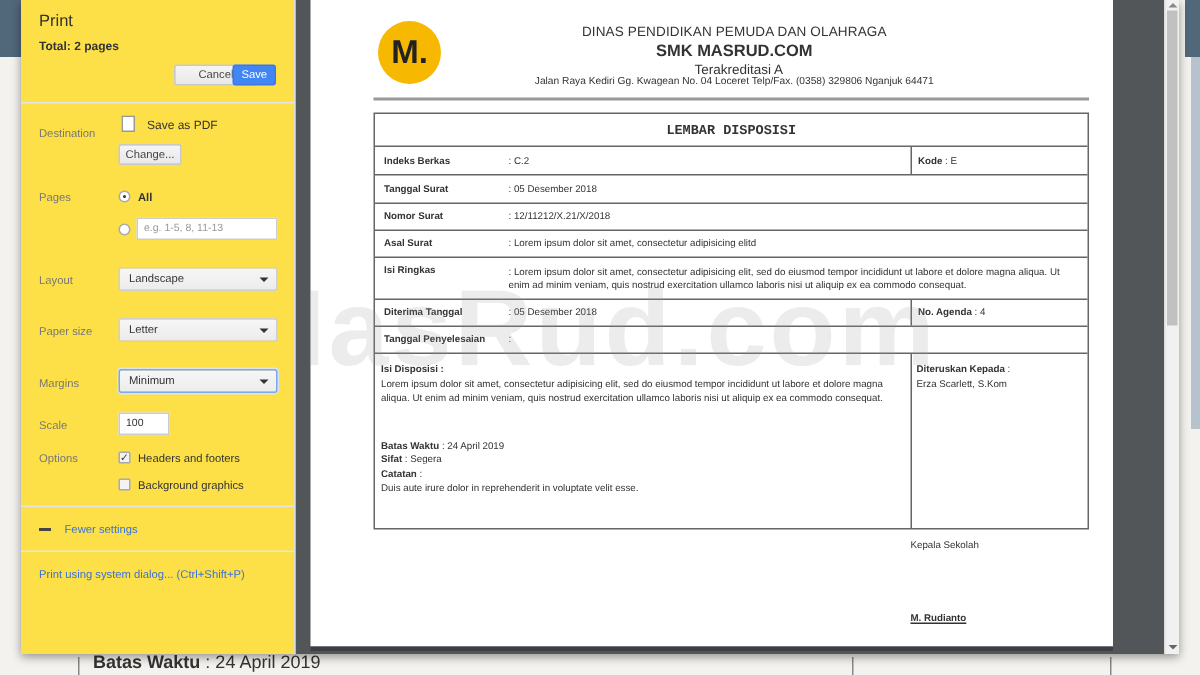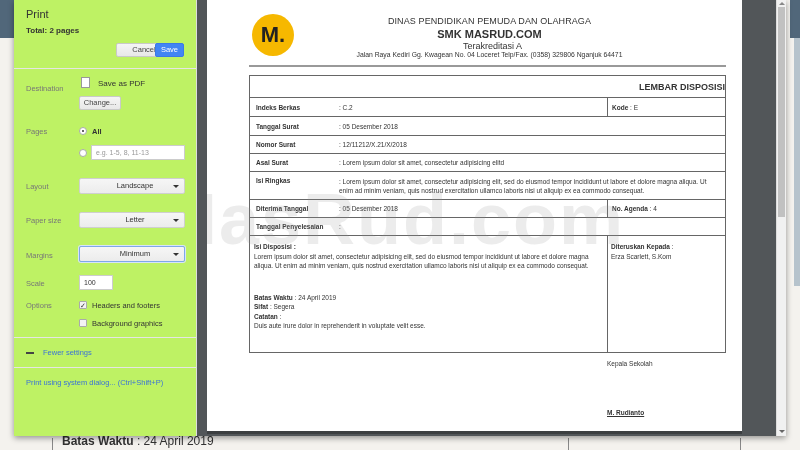--- a/index.html
+++ b/index.html
@@ -32,41 +32,41 @@
 
   
   .overlay {
     position: absolute; left: 14px; top: 0; width: 772px; height: 436px;
     background: #525659;
     box-shadow: 0 2px 6px rgba(0,0,0,0.4);
   }
   
   .sidebar {
     position: absolute; left: 14px; top: 0; width: 183px; height: 436px;
-    background: #bef264;
+    background: #fde047;
     border-right: 1px solid #ddd;
   }
   .sb-header { padding: 8px 12px 0 12px; height: 69px; border-bottom: 1px solid #e5e5e5; position: relative; }
   .sb-title { font-size: 11px; color: #333; }
   .sb-total { font-size: 8px; color: #333; margin-top: 6px; }
   .sb-total b { font-weight: bold; }
   .btn {
     position: absolute; top: 43px; height: 14px; font-size: 7.5px;
     border-radius: 2px; text-align: center; line-height: 12px;
     font-family: "Liberation Sans", sans-serif; cursor: pointer;
   }
   .btn-cancel { left: 102px; width: 56px; background: linear-gradient(#f5f5f5,#e8e8e8); border: 1px solid #c9c9c9; color: #444; }
   .btn-save { left: 141px; width: 29px; background: #4285f4; border: 1px solid #3b78e7; color: #fff; }
 
   .row { position: absolute; left: 12px; font-size: 7.5px; color: #777; }
   .ctl { position: absolute; font-size: 7.5px; color: #333; }
   .select {
     position: absolute; left: 79px; width: 106px; height: 16px;
     background: linear-gradient(#f6f6f6,#ececec); border: 1px solid #cfcfcf; border-radius: 2px;
-    font-size: 7.5px; line-height: 14px; padding-left: 6px; color: #333; text-align: center;
+    font-size: 7.5px; line-height: 14px; padding-left: 6px; color: #333;
   }
   .select.focused { border-color: #7fa8e8; box-shadow: 0 0 0 1px #d6e4fb; }
   .select .caret {
     position: absolute; right: 5px; top: 6px; width: 0; height: 0;
     border-left: 3px solid transparent; border-right: 3px solid transparent; border-top: 3px solid #333;
   }
   .radio {
     position: absolute; width: 8px; height: 8px; border-radius: 50%;
     border: 1px solid #aaa; background: #fff;
   }
@@ -117,21 +117,21 @@
   .hdr2 { top: 28px; font-size: 11px; font-weight: bold; }
   .hdr3 { top: 41px; font-size: 9px; padding-left: 36px; }
   .hdr4 { top: 51px; font-size: 6.8px; }
   .hr { position: absolute; left: 42px; top: 65px; width: 477px; height: 2px; background: #999; }
 
   .tbl { position: absolute; left: 42px; top: 75px; width: 477px; border: 1px solid #666; font-size: 6.5px; color: #333; }
   .tr { position: relative; border-bottom: 1px solid #666; }
   .tr:last-child { border-bottom: none; }
   .cell { position: absolute; top: 0; }
   .lbl { font-weight: bold; }
-  .tbl-title { height: 22px; text-align: right; font-weight: bold; font-size: 9px; line-height: 22px; }
+  .tbl-title { height: 22px; text-align: center; font-weight: bold; font-size: 9px; line-height: 22px; font-family: Liberation Mono, monospace; }
   .vsep { position: absolute; top: 0; bottom: 0; width: 1px; background: #666; }
 
   .watermark {
     position: absolute; left: 160px; top: 178px; font-size: 72px; color: rgba(150,150,150,0.18);
     font-family: "Liberation Sans", sans-serif; font-weight: bold; letter-spacing: 2px; pointer-events: none; white-space: nowrap;
   }
   .sig { position: absolute; font-size: 6.5px; color: #333; }
   .sig.u { font-weight: bold; text-decoration: underline; }
 </style>
 </head>

